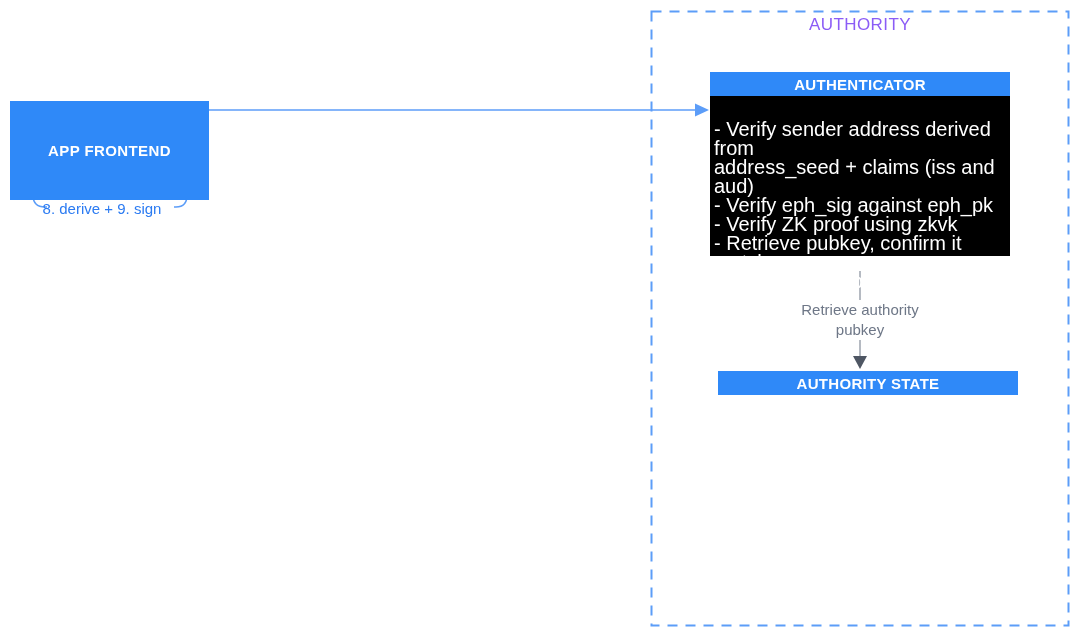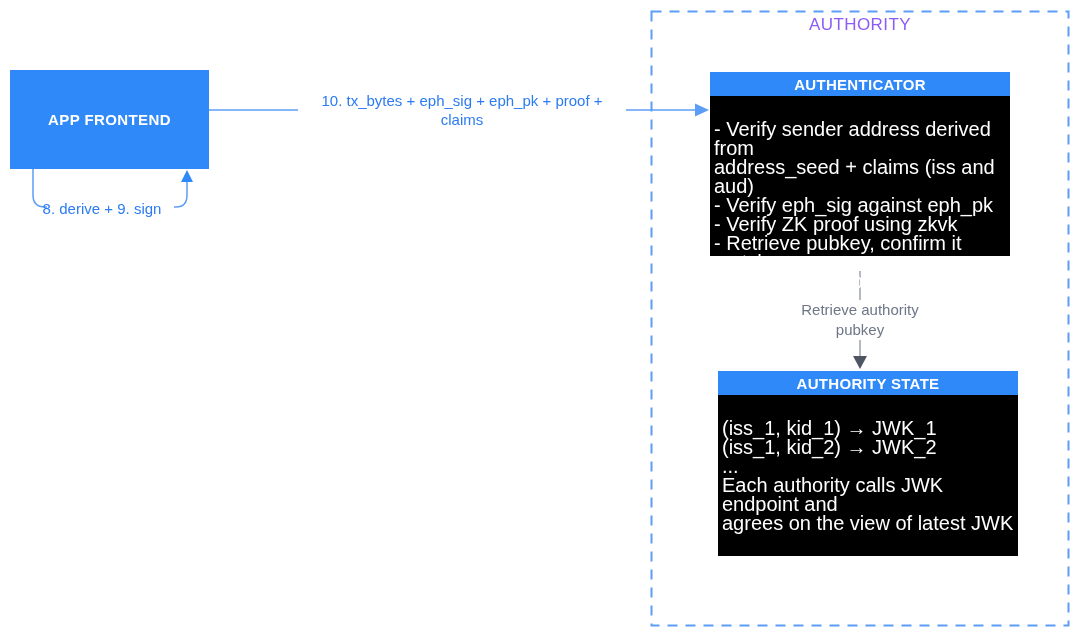--- a/index.html
+++ b/index.html
@@ -23,20 +23,21 @@
     z-index: 1;
   }
   .node-blue {
     position: absolute;
     background: #2F89F8;
     color: #ffffff;
     display: flex;
     align-items: center;
     justify-content: center;
     z-index: 2;
+    margin-top: 31px;
   }
   #app-frontend {
     left: 10px; top: 70px;
     width: 199px; height: 99px;
     font-size: 15px;
     font-weight: 600;
     letter-spacing: 0.4px;
   }
   .float-label {
     position: absolute;
@@ -133,22 +134,20 @@
     <polygon points="181,182 193,182 187,170" fill="#2F89F8"></polygon>
 
     <line x1="860" y1="271" x2="860" y2="356" stroke="#9CA3AE" stroke-width="1.5"></line>
     <polygon points="853,356 867,356 860,369" fill="#4E5663"></polygon>
   </svg>
 
   <div id="app-frontend" class="node-blue">
     <span>APP FRONTEND</span>
   </div>
 
-  <div id="main-arrow-label" class="float-label">10. tx_bytes + eph_sig + eph_pk + proof +
-claims</div>
 
   <div id="self-loop-label" class="float-label">8. derive + 9. sign</div>
 
   <div id="authority-container"></div>
   <div id="authority-title">AUTHORITY</div>
 
   <div id="authenticator" class="module">
     <div class="module-header">
       <span>AUTHENTICATOR</span>
     </div>
@@ -160,20 +159,15 @@
 key used in ZK proof</div>
   </div>
 
   <div id="retrieve-label" class="float-label">Retrieve authority
 pubkey</div>
 
   <div id="authority-state" class="module">
     <div class="module-header">
       <span>AUTHORITY STATE</span>
     </div>
-    <div class="module-body">(iss_1, kid_1) → JWK_1
-(iss_1, kid_2) → JWK_2
-...
-Each authority calls JWK endpoint and
-agrees on the view of latest JWK</div>
   </div>
 
 </div>
 
 </body></html>

